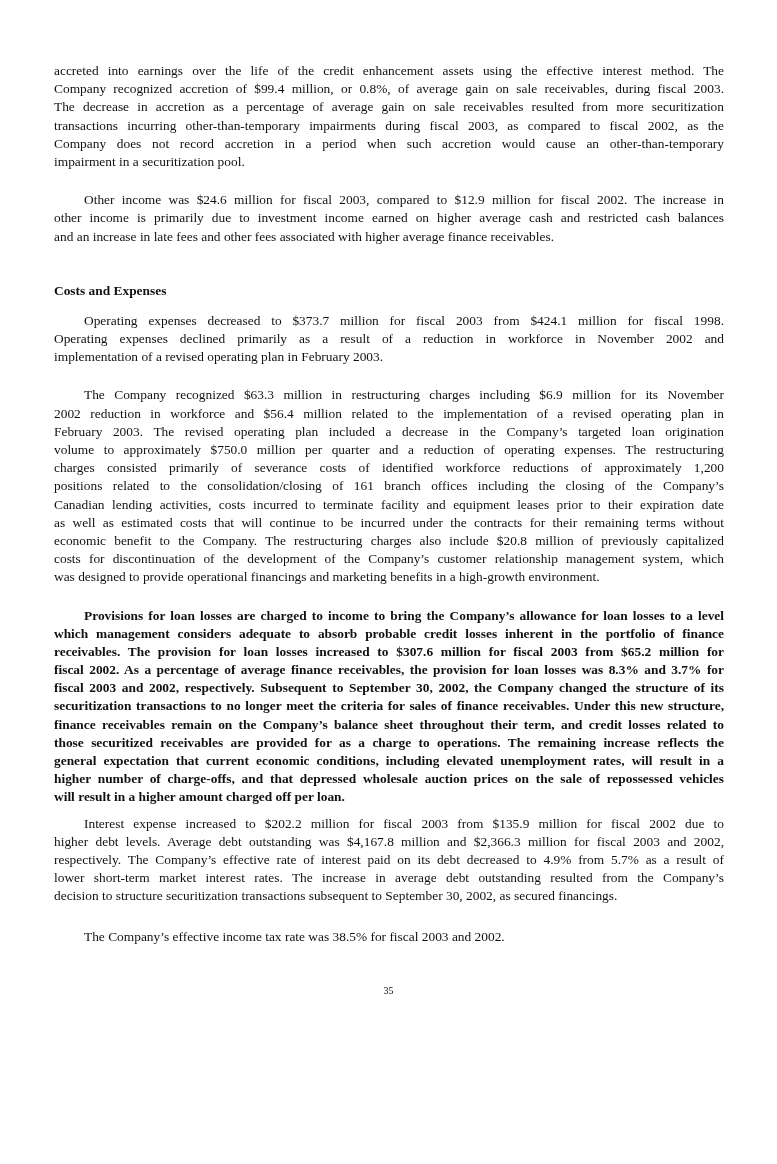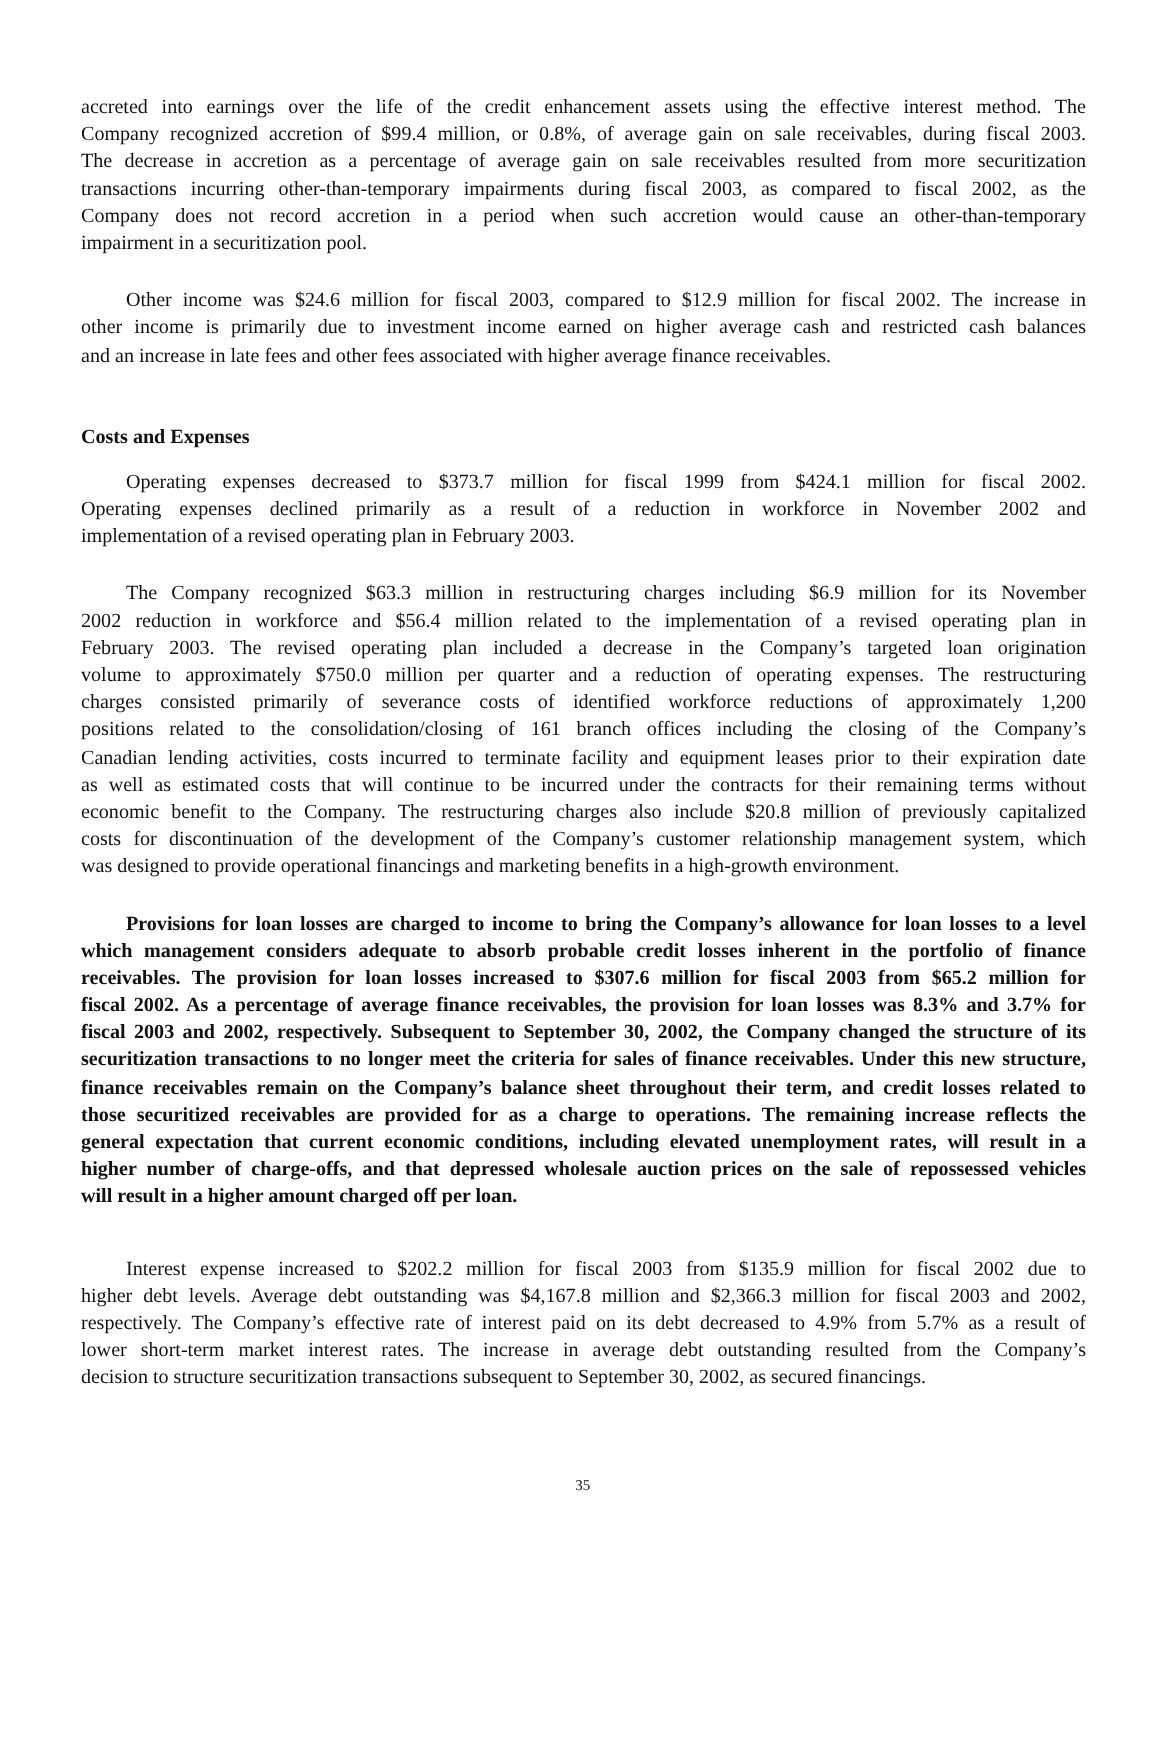--- a/index.html
+++ b/index.html
@@ -72,21 +72,21 @@
 
   <div class="para" style="margin-top:20px;">
       <span class="line indent">Other income was $24.6 million for fiscal 2003, compared to $12.9 million for fiscal 2002. The increase in</span>
       <span class="line">other income is primarily due to investment income earned on higher average cash and restricted cash balances</span>
       <span class="line last">and an increase in late fees and other fees associated with higher average finance receivables.</span>
     </div>
 
   <div class="heading" style="margin-top:36px;">Costs and Expenses</div>
 
   <div class="para" style="margin-top:12px;">
-      <span class="line indent">Operating expenses decreased to $373.7 million for fiscal 1999 from $424.1 million for fiscal 2002.</span>
+      <span class="line indent">Operating expenses decreased to $373.7 million for fiscal 2003 from $424.1 million for fiscal 1998.</span>
       <span class="line">Operating expenses declined primarily as a result of a reduction in workforce in November 2002 and</span>
       <span class="line last">implementation of a revised operating plan in February 2003.</span>
     </div>
 
   <div class="para" style="margin-top:20px;">
       <span class="line indent">The Company recognized $63.3 million in restructuring charges including $6.9 million for its November</span>
       <span class="line">2002 reduction in workforce and $56.4 million related to the implementation of a revised operating plan in</span>
       <span class="line">February 2003. The revised operating plan included a decrease in the Company’s targeted loan origination</span>
       <span class="line">volume to approximately $750.0 million per quarter and a reduction of operating expenses. The restructuring</span>
       <span class="line">charges consisted primarily of severance costs of identified workforce reductions of approximately 1,200</span>
@@ -105,24 +105,27 @@
       <span class="line">fiscal 2002. As a percentage of average finance receivables, the provision for loan losses was 8.3% and 3.7% for</span>
       <span class="line">fiscal 2003 and 2002, respectively. Subsequent to September 30, 2002, the Company changed the structure of its</span>
       <span class="line">securitization transactions to no longer meet the criteria for sales of finance receivables. Under this new structure,</span>
       <span class="line">finance receivables remain on the Company’s balance sheet throughout their term, and credit losses related to</span>
       <span class="line">those securitized receivables are provided for as a charge to operations. The remaining increase reflects the</span>
       <span class="line">general expectation that current economic conditions, including elevated unemployment rates, will result in a</span>
       <span class="line">higher number of charge-offs, and that depressed wholesale auction prices on the sale of repossessed vehicles</span>
       <span class="line last">will result in a higher amount charged off per loan.</span>
     </div>
 
-  <div class="para" style="margin-top:30px;">
+  <div class="para" style="margin-top:8px;">
       <span class="line indent">Interest expense increased to $202.2 million for fiscal 2003 from $135.9 million for fiscal 2002 due to</span>
       <span class="line">higher debt levels. Average debt outstanding was $4,167.8 million and $2,366.3 million for fiscal 2003 and 2002,</span>
       <span class="line">respectively. The Company’s effective rate of interest paid on its debt decreased to 4.9% from 5.7% as a result of</span>
       <span class="line">lower short-term market interest rates. The increase in average debt outstanding resulted from the Company’s</span>
       <span class="line last">decision to structure securitization transactions subsequent to September 30, 2002, as secured financings.</span>
     </div>
 
+  <div class="para" style="margin-top:22px;">
+      <span class="line indent last">The Company’s effective income tax rate was 38.5% for fiscal 2003 and 2002.</span>
+    </div>
 
 </div>
 
 <div class="page-number">35</div>
 
 </body></html>

